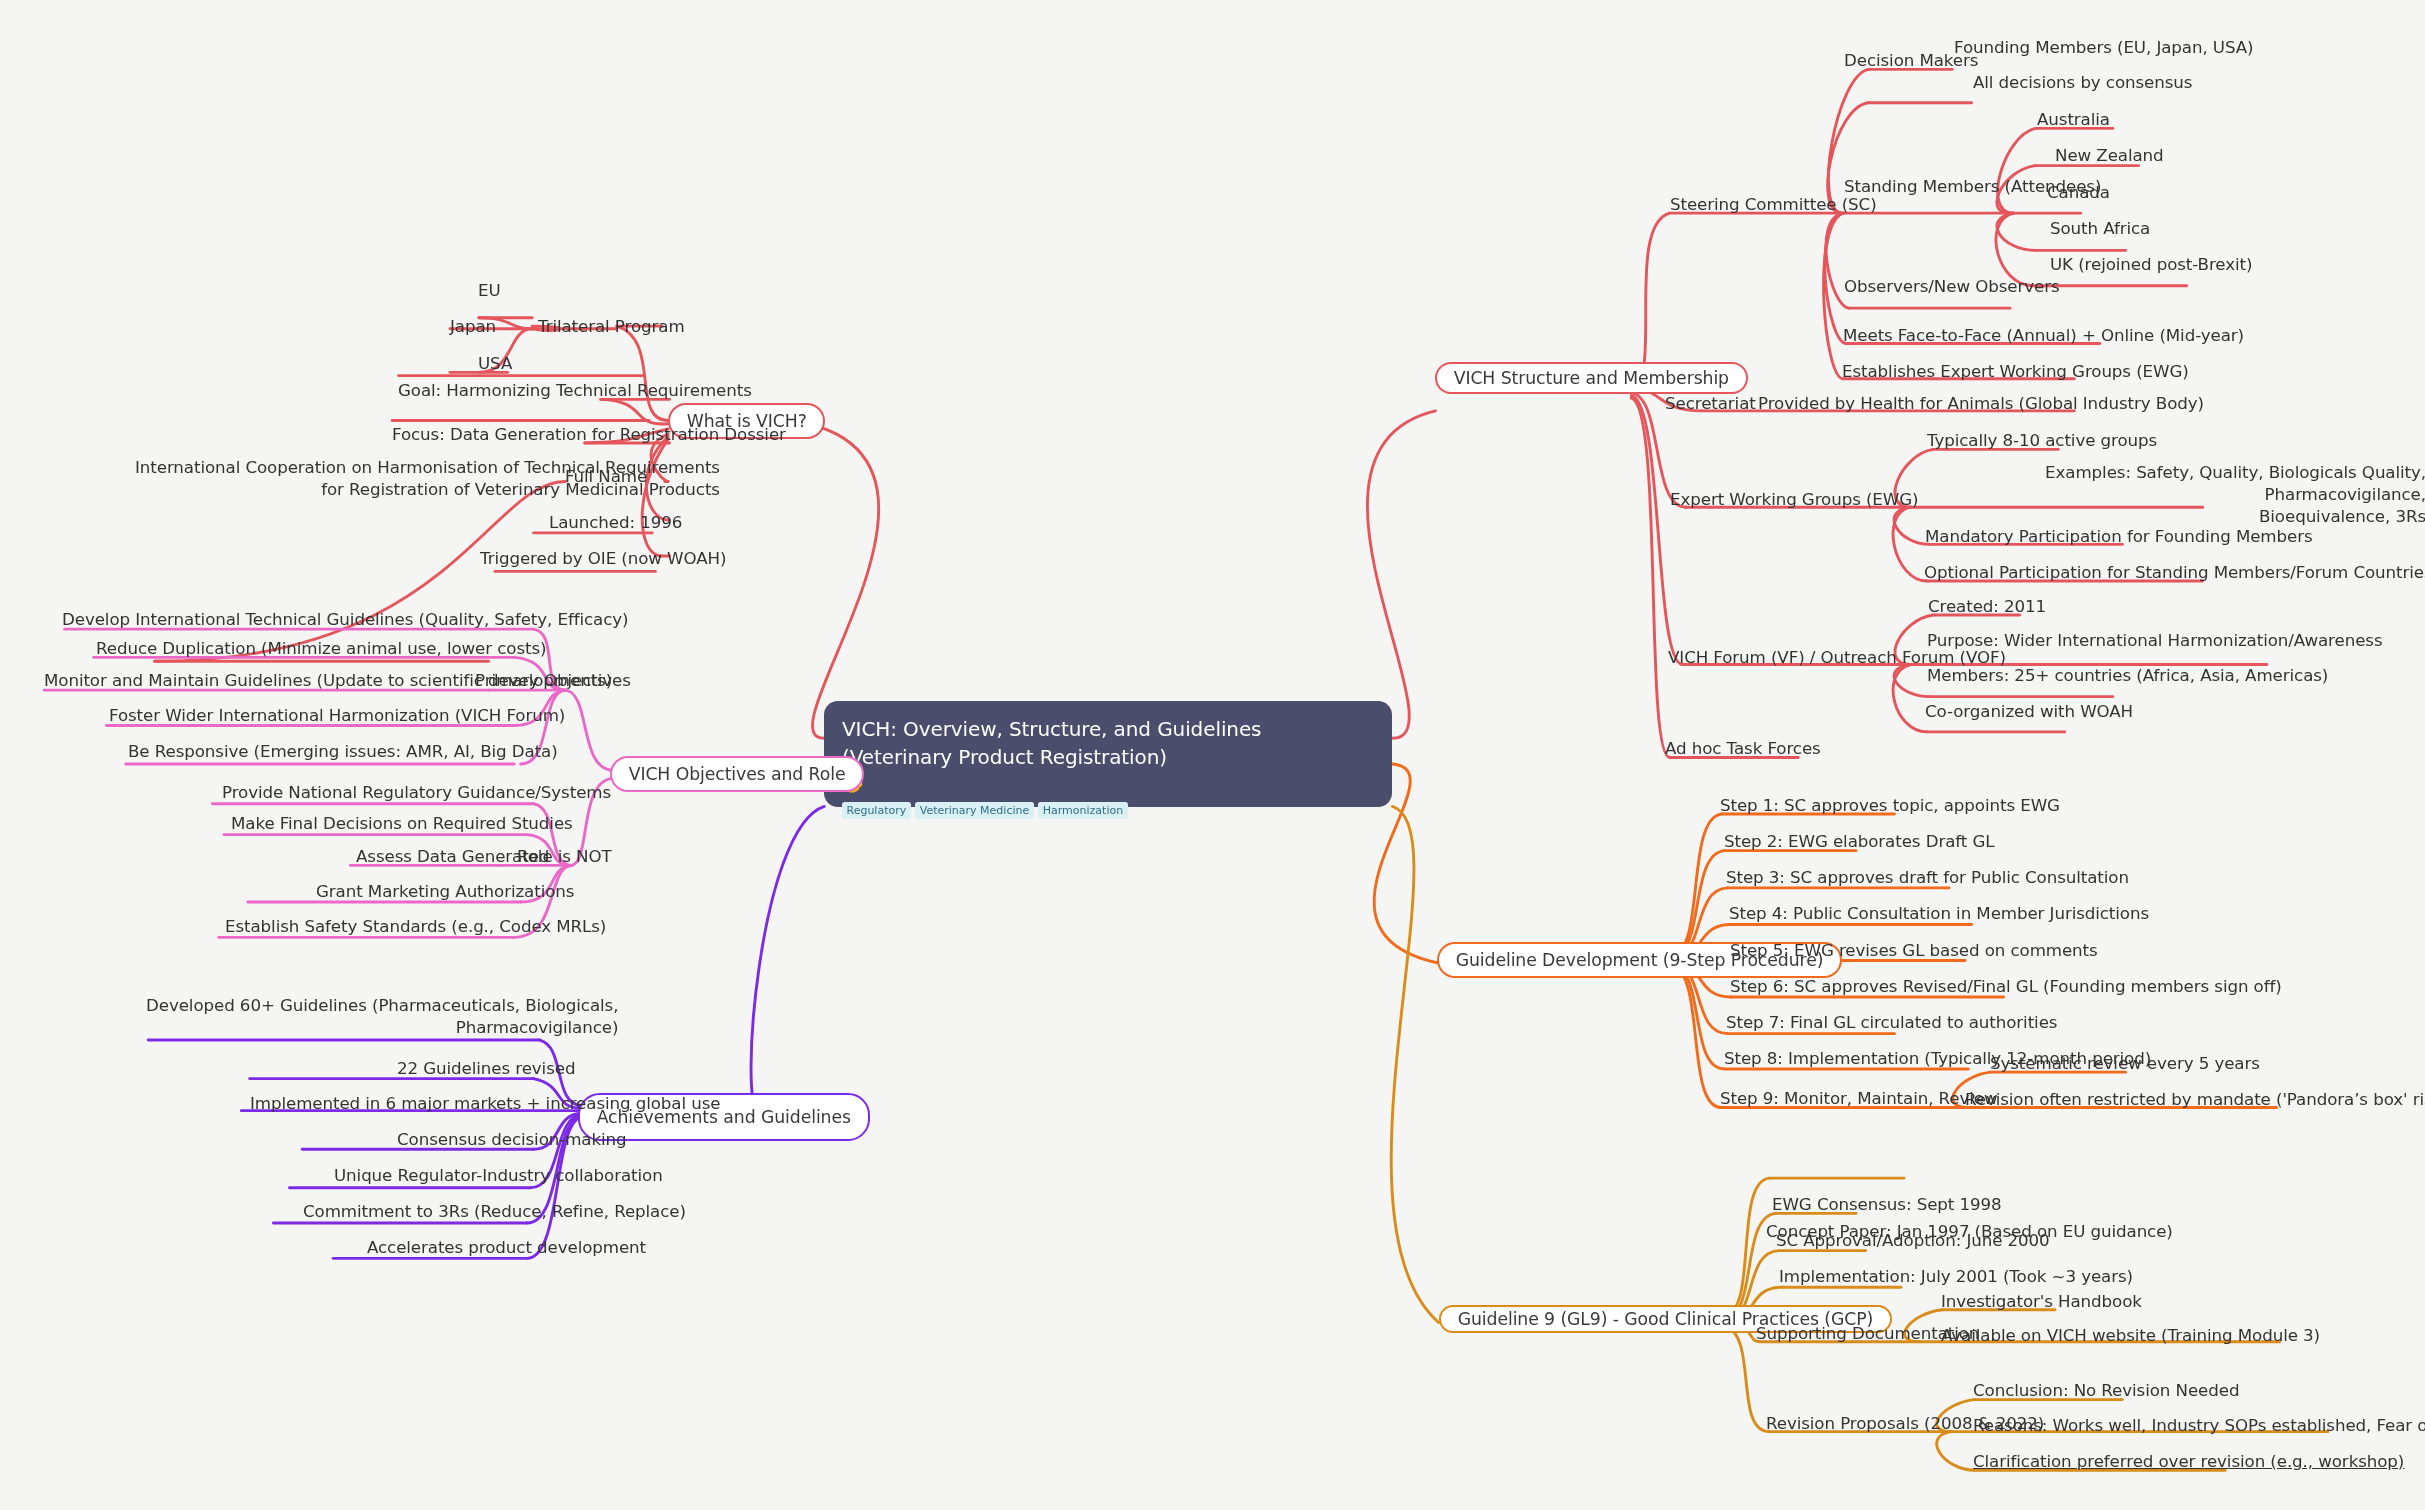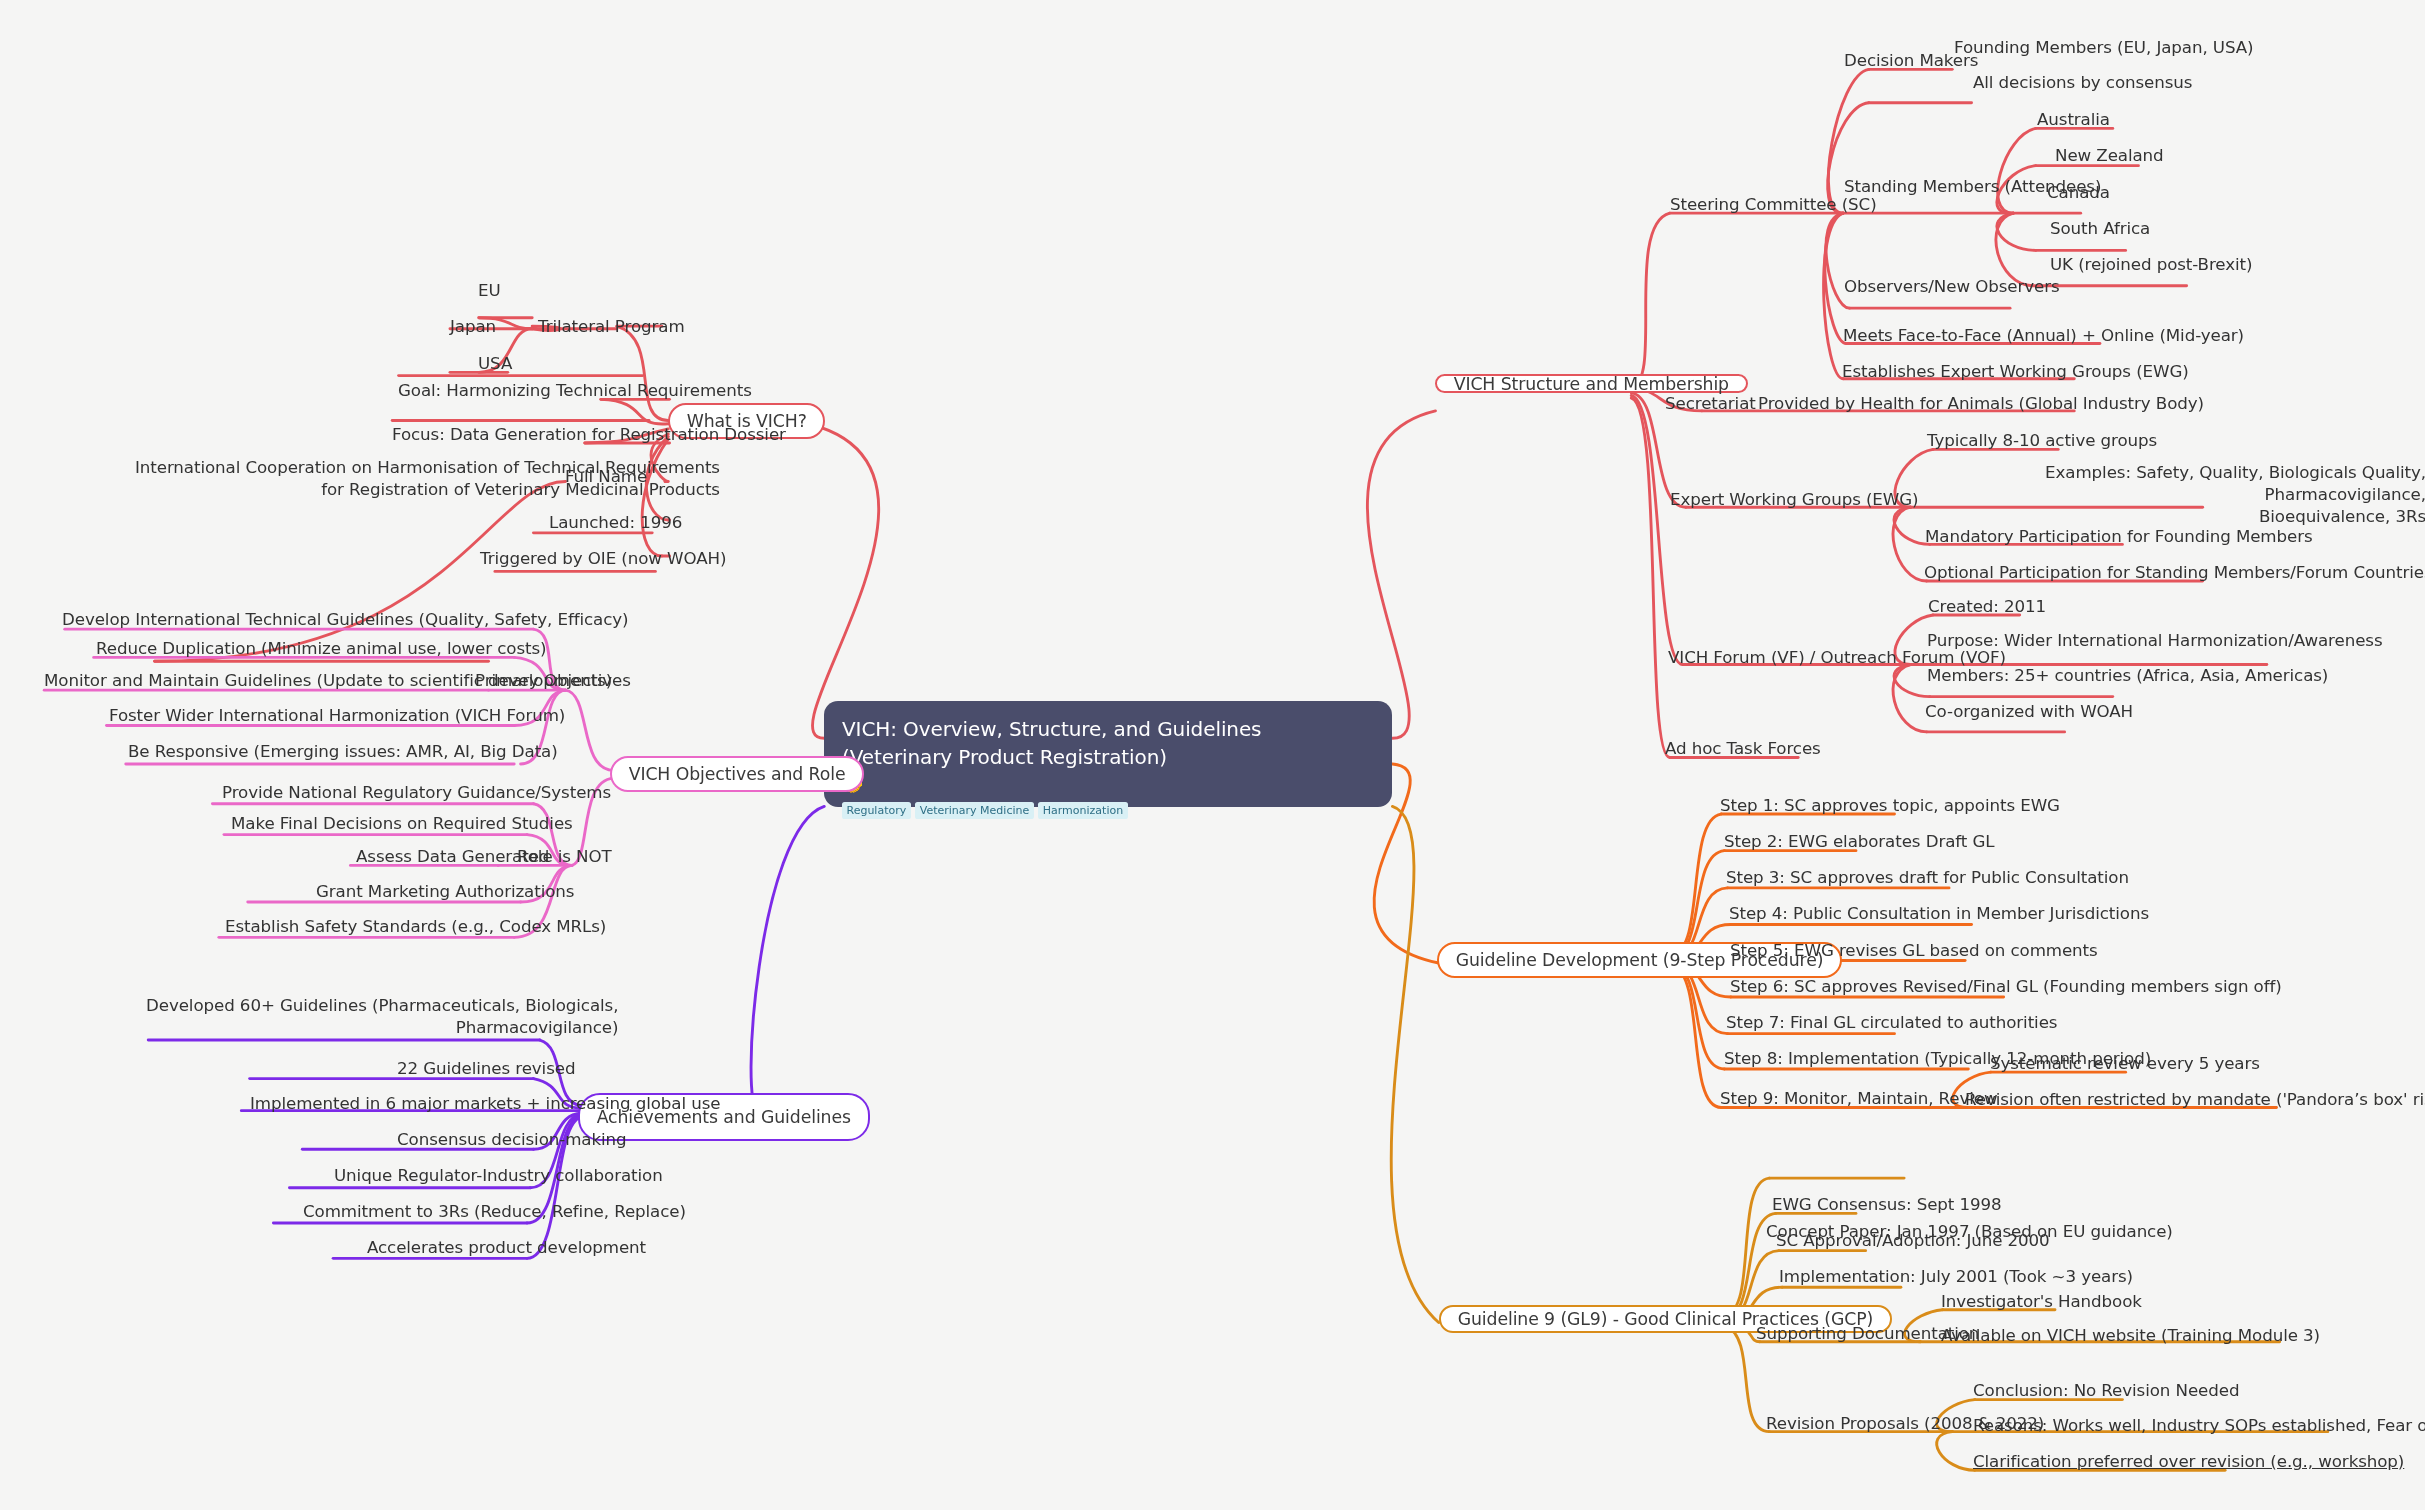--- a/index.html
+++ b/index.html
@@ -286,21 +286,21 @@
       <span class="rtag">Harmonization</span>
     </div>
   </div>
 
   <div class="pill red" style="left:668px;top:403px;height:36px;">What is VICH?</div>
 
   <div class="pill pink" style="left:610px;top:756px;height:36px;">VICH Objectives and Role</div>
 
   <div class="pill purple" style="left:578px;top:1093px;height:48px;">Achievements and Guidelines</div>
 
-  <div class="pill red" style="left:1435px;top:374px;height:19px;">VICH Structure and Membership</div>
+  <div class="pill red" style="left:1435px;top:362px;height:32px;">VICH Structure and Membership</div>
 
   <div class="pill orange" style="left:1437px;top:942px;height:36px;">Guideline Development (9-Step Procedure)</div>
 
   <div class="pill amber" style="left:1439px;top:1305px;height:28px;">Guideline 9 (GL9) - Good Clinical Practices (GCP)</div>
 
   <div class="lbl" style="left:478px;top:279px;">EU</div>
   <div class="lbl" style="left:450px;top:315px;">Japan</div>
   <div class="lbl" style="left:478px;top:352px;">USA</div>
   <div class="lbl" style="left:538px;top:315px;">Trilateral Program</div>
   <div class="lbl" style="left:398px;top:379px;">Goal: Harmonizing Technical Requirements</div>

